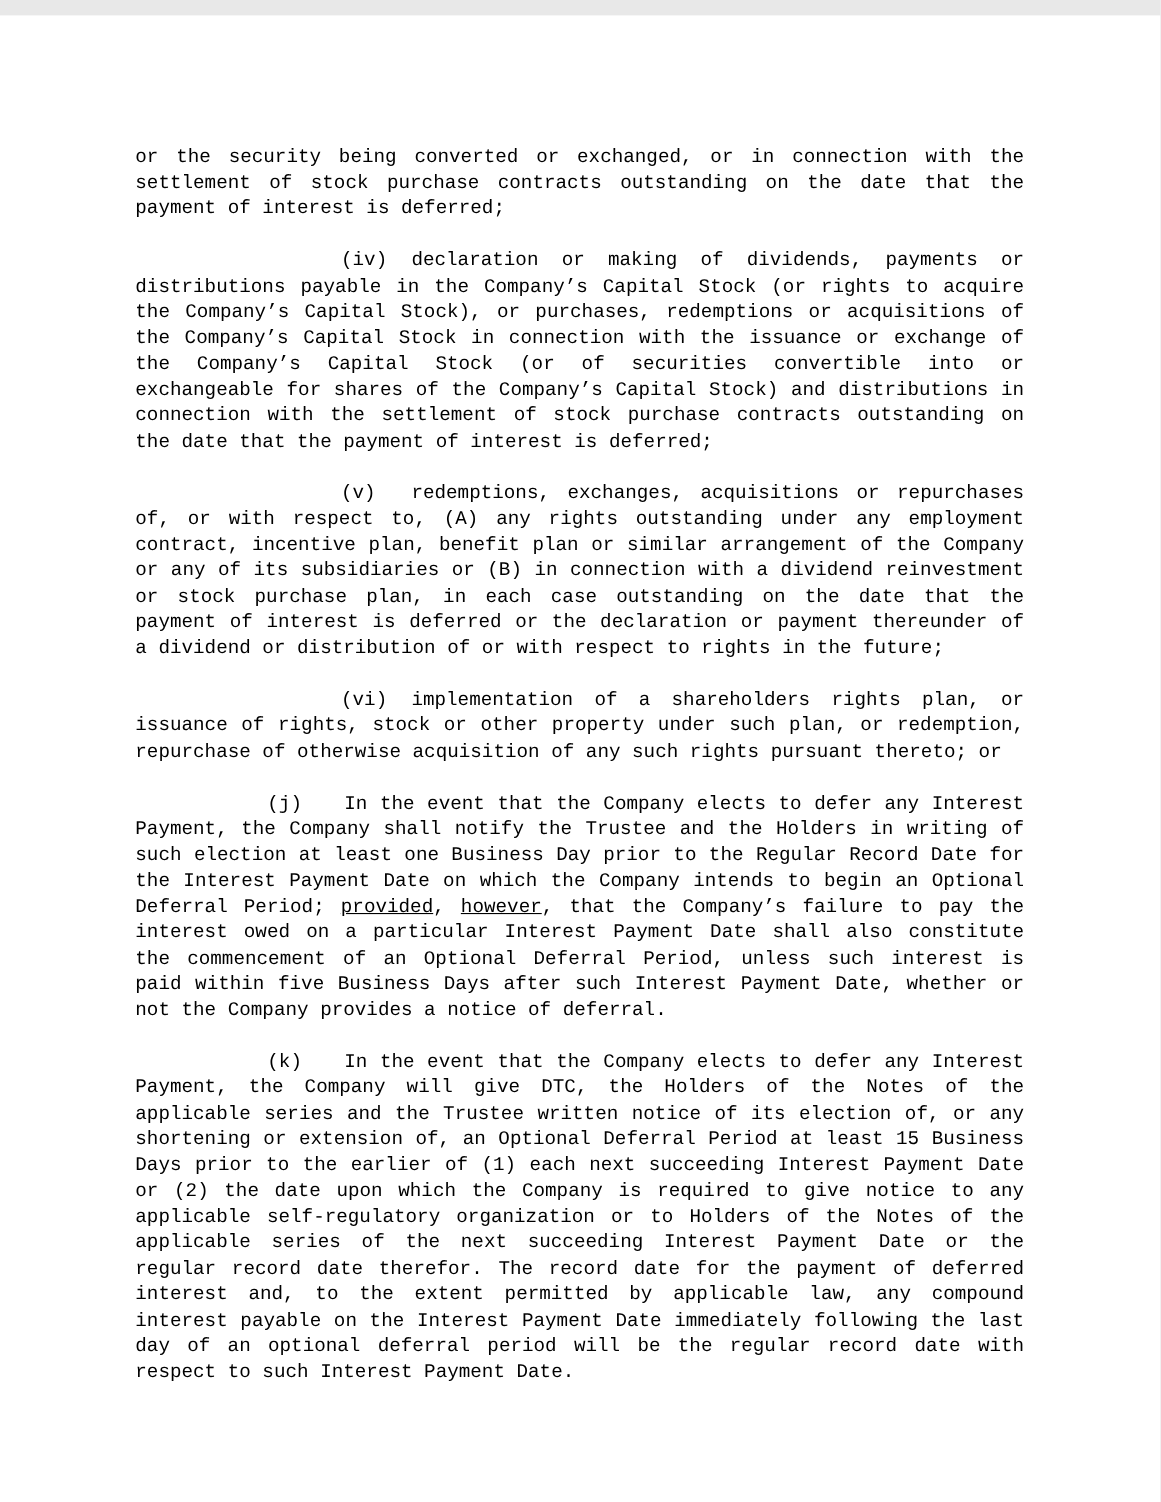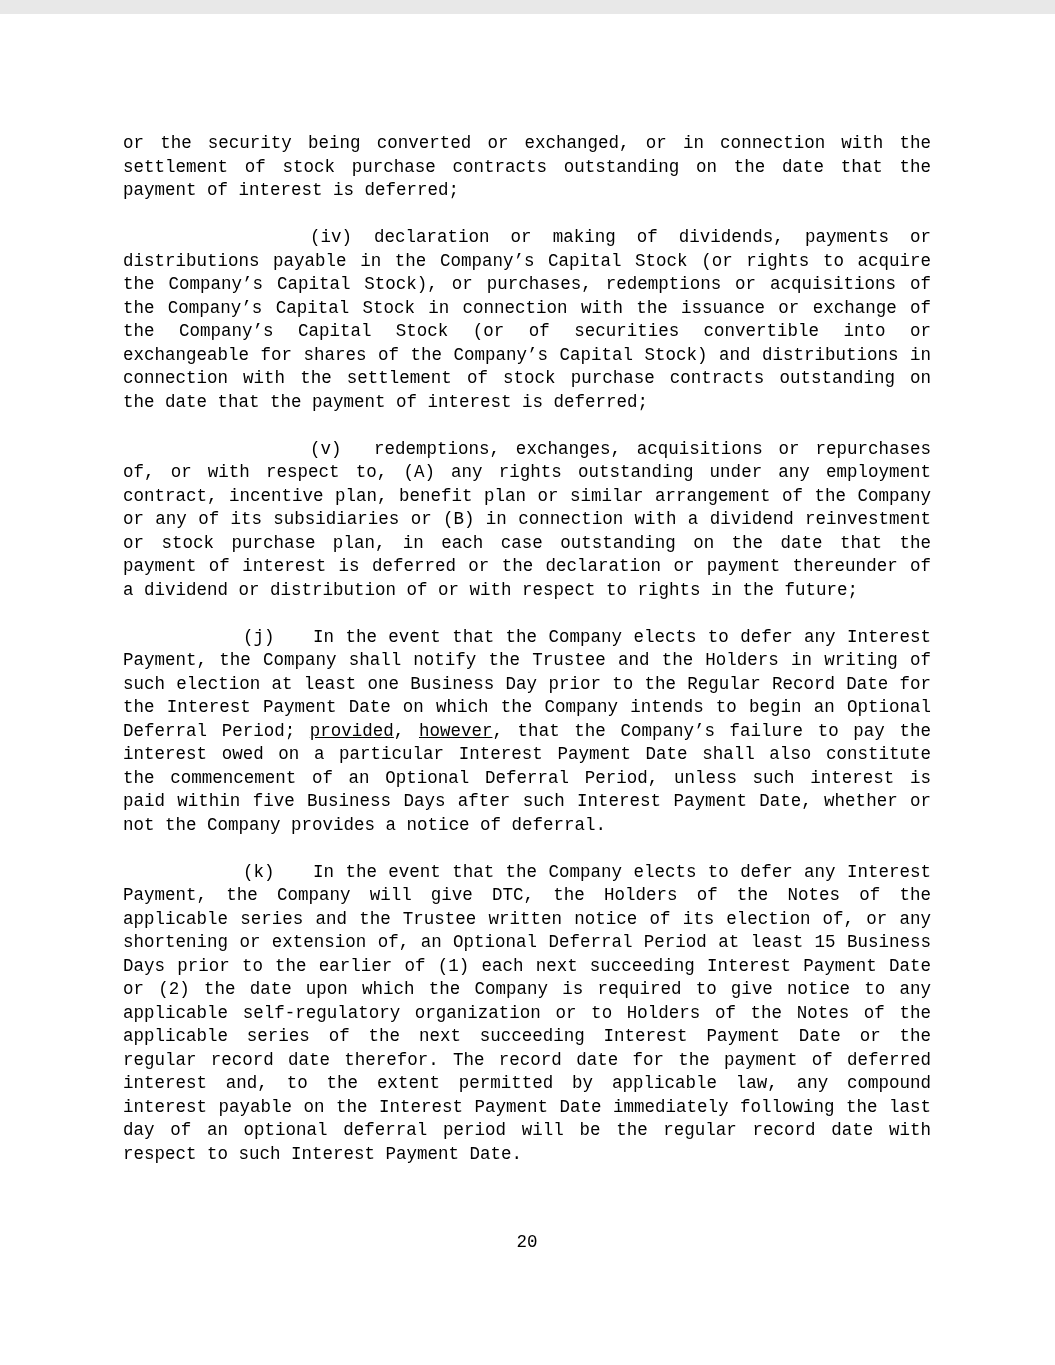--- a/index.html
+++ b/index.html
@@ -38,17 +38,17 @@
   }
 </style>
 </head>
 <body>
 
 <div class="page">
   <div id="doc-body">
       <p class="para "><span class="">or the security being converted or exchanged, or in connection with the settlement of stock purchase contracts outstanding on the date that the payment of interest is deferred;</span></p>
       <p class="para deep"><span class="plabel w-deep">(iv)</span><span class="">declaration or making of dividends, payments or distributions payable in the Company’s Capital Stock (or rights to acquire the Company’s Capital Stock), or purchases, redemptions or acquisitions of the Company’s Capital Stock in connection with the issuance or exchange of the Company’s Capital Stock (or of securities convertible into or exchangeable for shares of the Company’s Capital Stock) and distributions in connection with the settlement of stock purchase contracts outstanding on the date that the payment of interest is deferred;</span></p>
       <p class="para deep"><span class="plabel w-deep">(v)</span><span class="">redemptions, exchanges, acquisitions or repurchases of, or with respect to, (A) any rights outstanding under any  employment contract, incentive plan, benefit plan or similar arrangement of the Company or any of its subsidiaries or (B) in connection with a dividend reinvestment or stock purchase plan, in each case outstanding on the date that the payment of interest is deferred or the declaration or payment thereunder of a dividend or distribution of or with respect to rights in the future;</span></p>
+      <p class="para deep"><span class="plabel w-deep">(vi)</span><span class="">implementation of a shareholders rights plan, or issuance of rights, stock or other property under such plan, or redemption, repurchase of otherwise acquisition of any such rights pursuant thereto; or</span></p>
       <p class="para shallow"><span class="plabel w-shallow">(j)</span><span class="">In the event that the Company elects to defer any Interest Payment, the Company shall notify the Trustee and the Holders in writing of such election at least one Business Day prior to the Regular Record Date for the Interest Payment Date on which the Company intends to begin an Optional Deferral Period; </span><span class="u">provided</span><span class="">, </span><span class="u">however</span><span class="">, that the Company’s failure to pay the interest owed on a particular Interest Payment Date shall also constitute the commencement of an Optional Deferral Period, unless such interest is paid within five Business Days after such Interest Payment Date, whether or not the Company provides a notice of deferral.</span></p>
       <p class="para shallow"><span class="plabel w-shallow">(k)</span><span class="">In the event that the Company elects to defer any Interest Payment, the Company will give DTC, the Holders of the Notes of the applicable series and the Trustee written notice of its election of, or any shortening or extension of, an Optional Deferral Period at least 15 Business Days prior to the earlier of (1) each next succeeding Interest Payment Date or (2) the date upon which the Company is required to give notice to any applicable self-regulatory organization or to Holders of the Notes of the applicable series of the next succeeding Interest Payment Date or the regular record date therefor.  The record date for the payment of deferred interest and, to the extent permitted by applicable law, any compound interest payable on the Interest Payment Date immediately following the last day of an optional deferral period will be the regular record date with respect to such Interest Payment Date.</span></p>
     </div>
-  <div class="footer">20</div>
 </div>
 
 </body></html>

